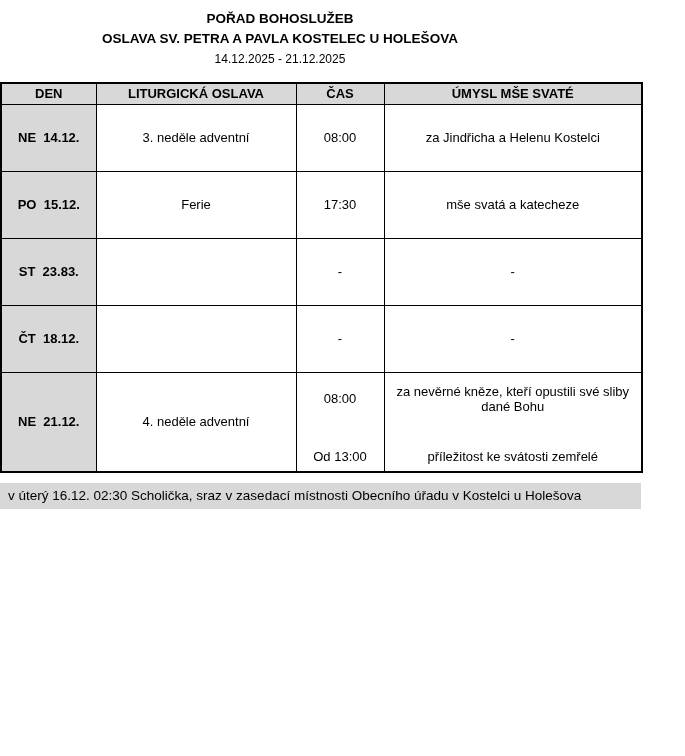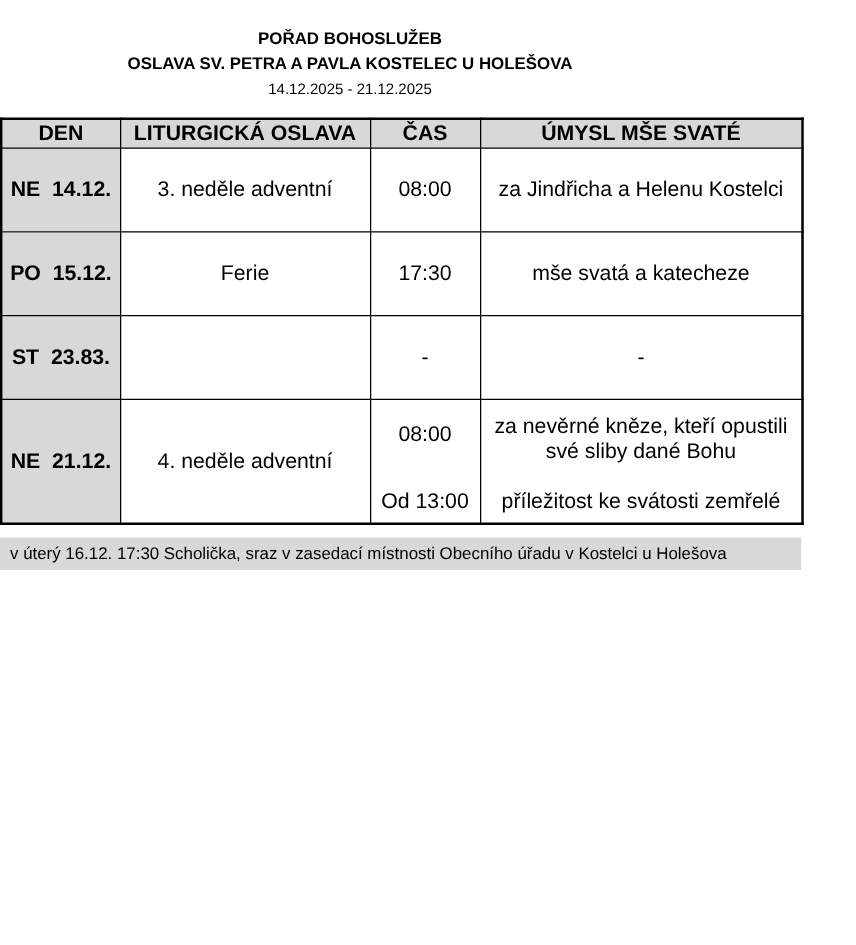--- a/index.html
+++ b/index.html
@@ -6,37 +6,37 @@
   html, body { margin: 0; padding: 0; }
   body {
     width: 685px;
     background: #ffffff;
     color: #000000;
     font-family: "Liberation Sans", "DejaVu Sans", sans-serif;
   }
   .page {
     width: 560px;
     height: 756px;
-    padding-top: 21px;
+    padding-top: 9px;
     position: relative;
   }
   .titles { text-align: center; line-height: 20px; }
   .title-main, .title-church { font-weight: bold; font-size: 13.5px; }
   .date-range { font-size: 12px; }
 
   table.schedule {
     width: 641px;
     margin: 13px auto 0 auto;
     border-collapse: collapse;
     table-layout: fixed;
     border: 2px solid #000;
   }
   table.schedule th, table.schedule td {
     border: 1px solid #000;
-    font-size: 17px;
+    font-size: 13px;
     text-align: center;
     vertical-align: middle;
     padding: 2px 4px;
     overflow: hidden;
   }
   col.c-den { width: 95px; }
   col.c-osl { width: 200px; }
   col.c-cas { width: 88px; }
   col.c-umy { width: 258px; }
   table.schedule thead th {
@@ -111,34 +111,40 @@
         <td>Ferie</td>
         <td>17:30</td>
         <td>mše svatá a katecheze</td>
       </tr>
       <tr class="r">
         <td class="den">ST  23.83.</td>
         <td></td>
         <td>-</td>
         <td>-</td>
       </tr>
+      <tr class="r">
+        <td class="den">ČT  18.12.</td>
+        <td></td>
+        <td>-</td>
+        <td>-</td>
+      </tr>
       <tr class="r-last">
         <td class="den">NE  21.12.</td>
         <td>4. neděle adventní</td>
         <td class="vcell">
           <div class="dual">
             <div>08:00</div>
             <div>Od 13:00</div>
           </div>
         </td>
         <td class="vcell">
           <div class="dual dual-intent">
             <div>za nevěrné kněze, kteří opustili své sliby dané Bohu</div>
             <div>příležitost ke svátosti zemřelé</div>
           </div>
         </td>
       </tr>
     </tbody>
   </table>
 
-  <div class="note">v úterý 16.12. 17:30 Scholička, sraz v zasedací místnosti Obecního úřadu v Kostelci u Holešova</div>
+  <div class="note">v úterý 16.12. 02:30 Scholička, sraz v zasedací místnosti Obecního úřadu v Kostelci u Holešova</div>
 
 </div>
 
 </body></html>

